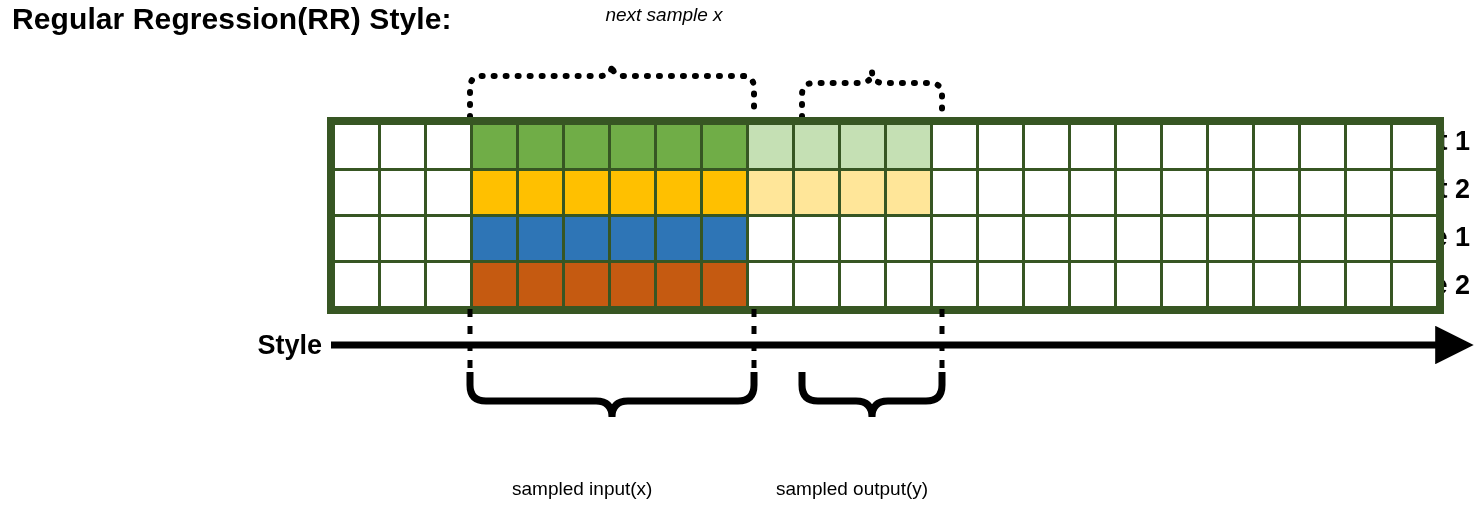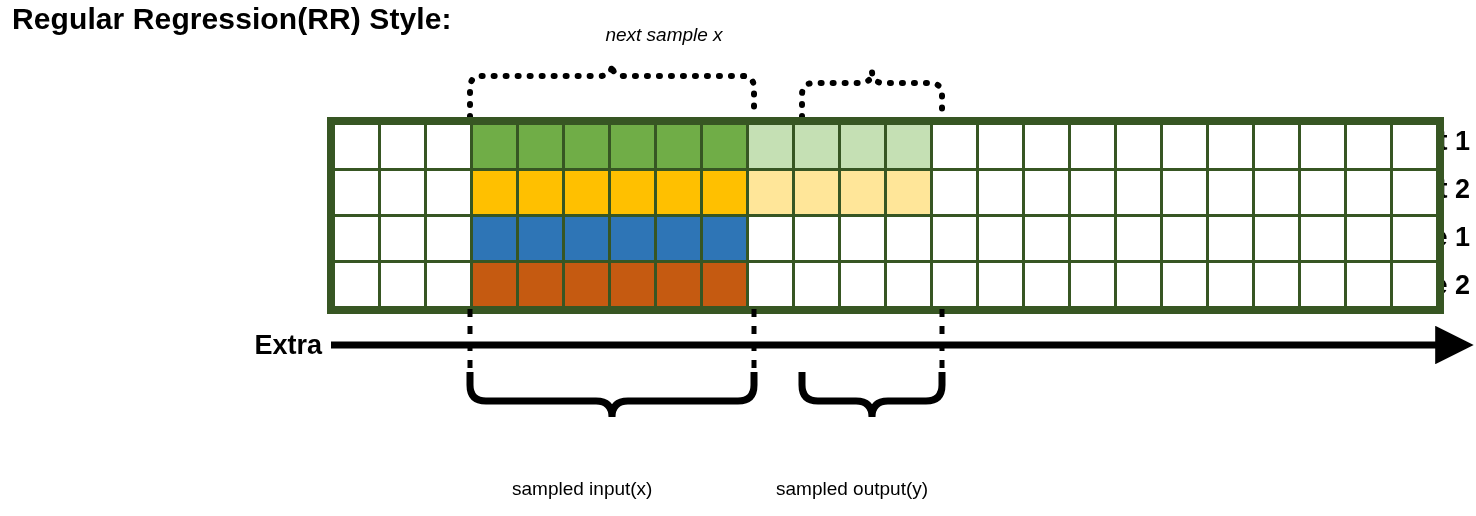--- a/index.html
+++ b/index.html
@@ -12,21 +12,21 @@
   #page-title{
     position:absolute;left:8px;top:2px;
     font-size:30px;font-weight:700;letter-spacing:.1px;white-space:nowrap;
   }
 
   
   .brace-caption{
     position:absolute;font-style:italic;font-size:19px;font-weight:500;
     white-space:nowrap;text-align:center;
   }
-  #caption-next-x{left:585px;top:4px;width:150px;margin-top:20px;}
+  #caption-next-x{left:585px;top:4px;width:150px;}
   #caption-next-y{left:820px;top:4px;width:150px;}
 
   
   .overlay{position:absolute;left:0;top:0;width:1476px;height:516px;
            pointer-events:none;overflow:visible;}
 
   
   .row-label{
     position:absolute;right:0;width:318px;text-align:right;
     font-size:27px;font-weight:700;white-space:nowrap;line-height:1;
@@ -206,21 +206,21 @@
     </defs>
     <line x1="327" y1="345" x2="1462" y2="345" stroke="#000" stroke-width="7" marker-end="url(#arrow-head)"></line>
 
     <path d="M 466 372 L 466 385 Q 466 401 482 401 L 592 401 Q 608 401 608 417
              Q 608 401 624 401 L 734 401 Q 750 401 750 385 L 750 372" fill="none" stroke="#000" stroke-width="7" stroke-linecap="butt"></path>
 
     <path d="M 798 372 L 798 385 Q 798 401 814 401 L 852 401 Q 868 401 868 417
              Q 868 401 884 401 L 922 401 Q 938 401 938 385 L 938 372" fill="none" stroke="#000" stroke-width="7" stroke-linecap="butt"></path>
   </svg>
 
-  <div id="time-label">Extra</div>
+  <div id="time-label">Style</div>
 
   <div class="bottom-caption" id="caption-input">
     <div>sampled input(x)</div>
     
     
   </div>
 
   <div class="bottom-caption" id="caption-output">
     <div>sampled output(y)</div>
     

